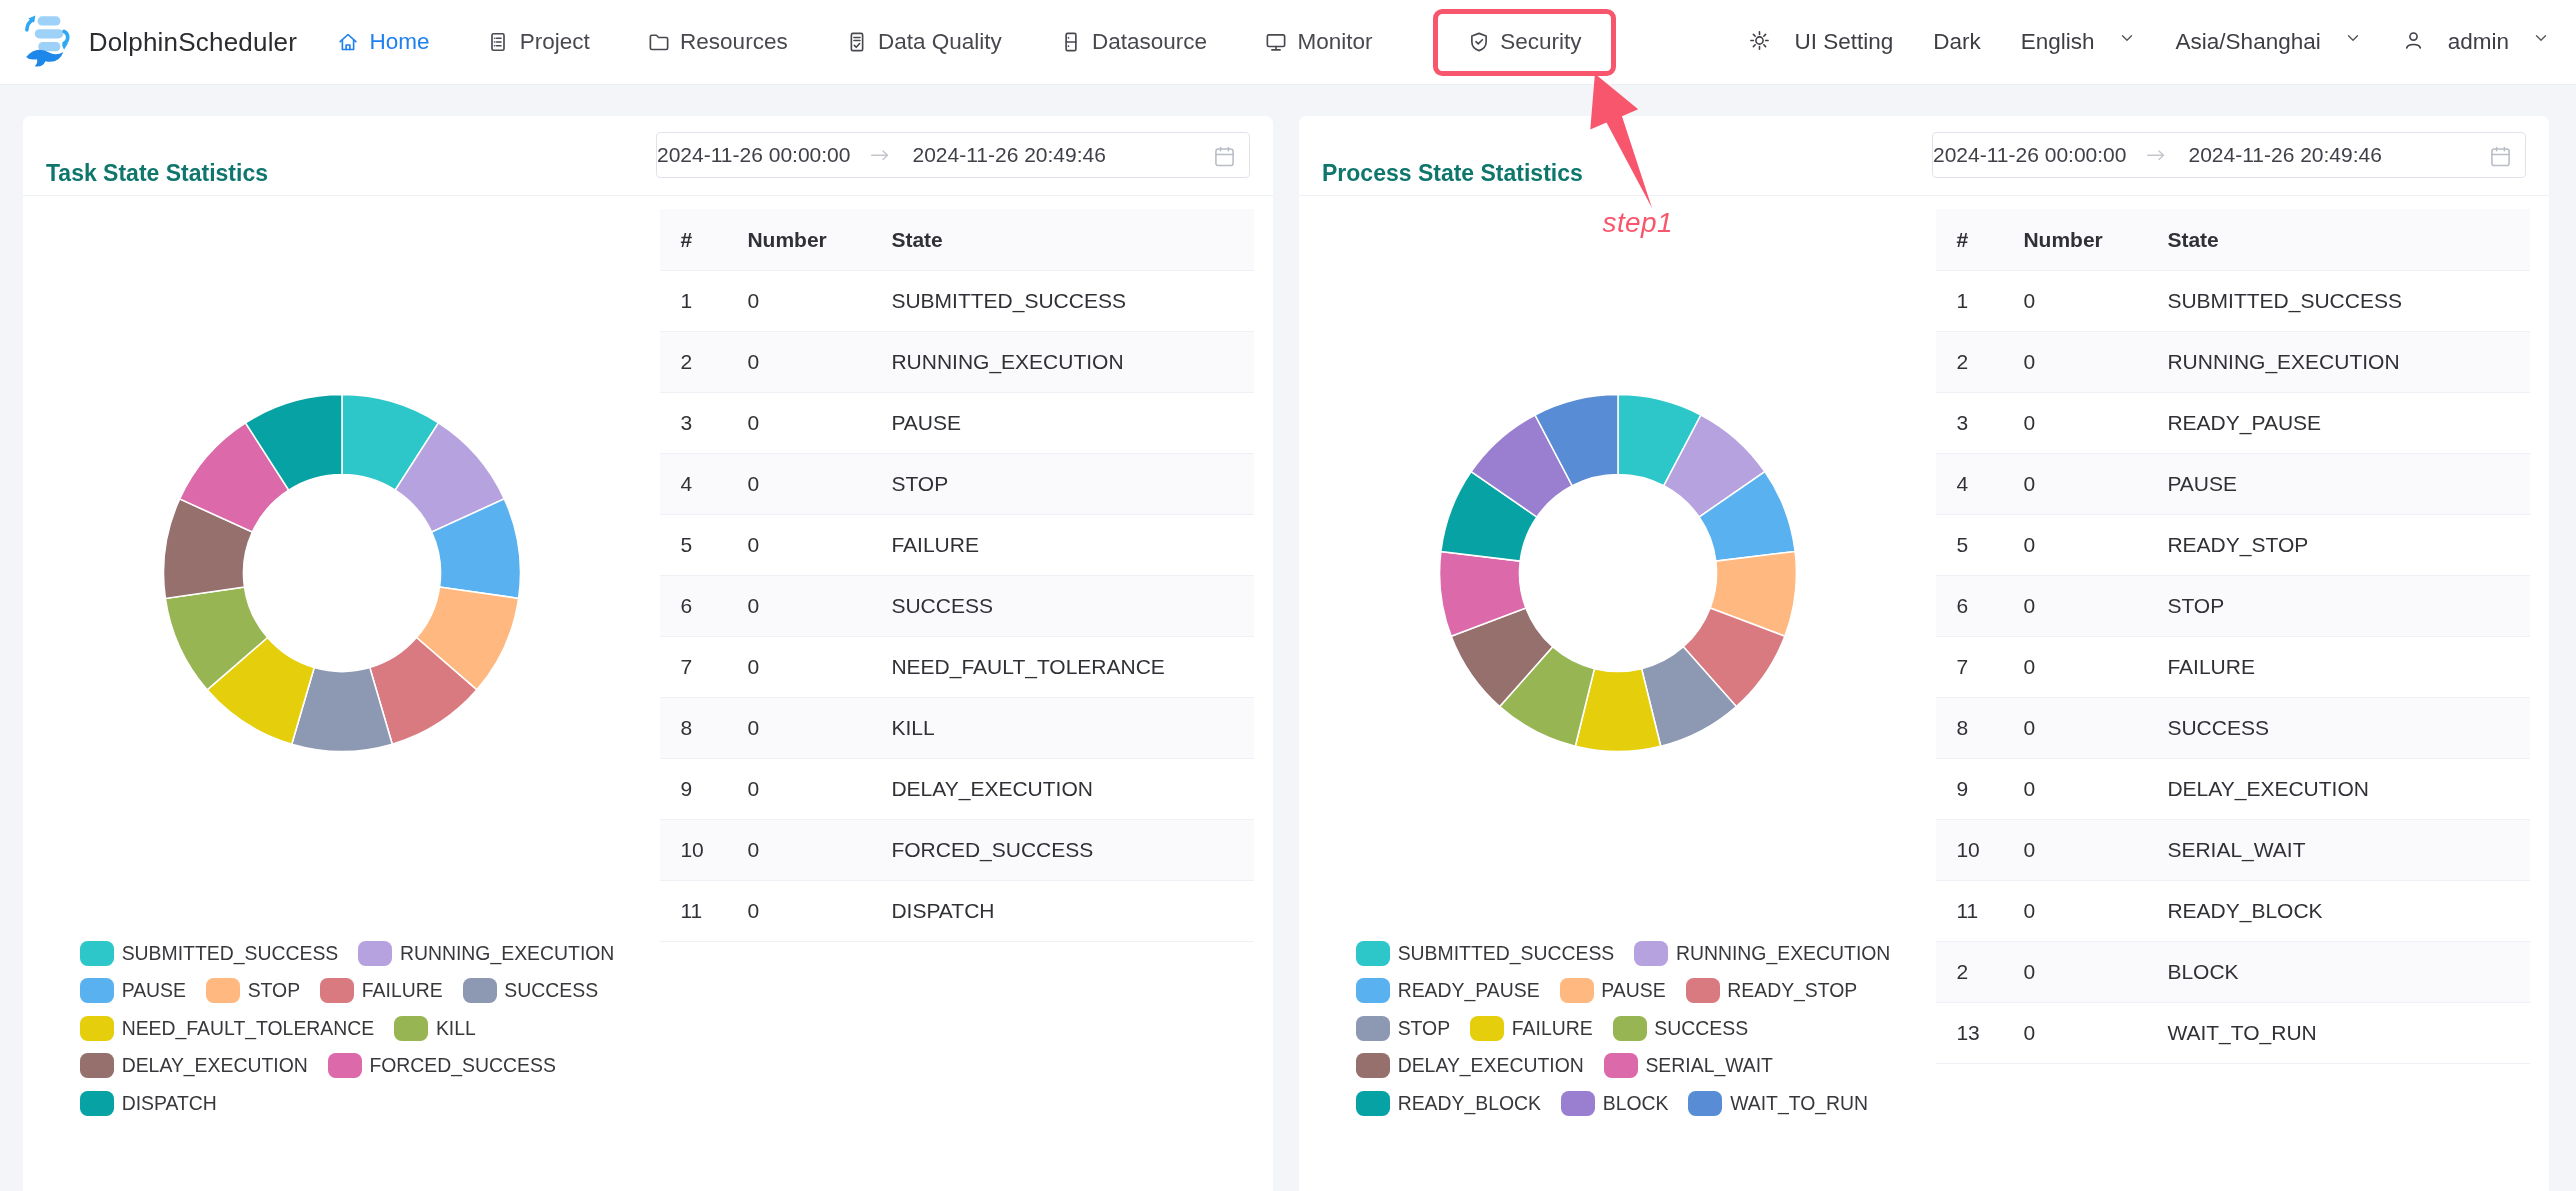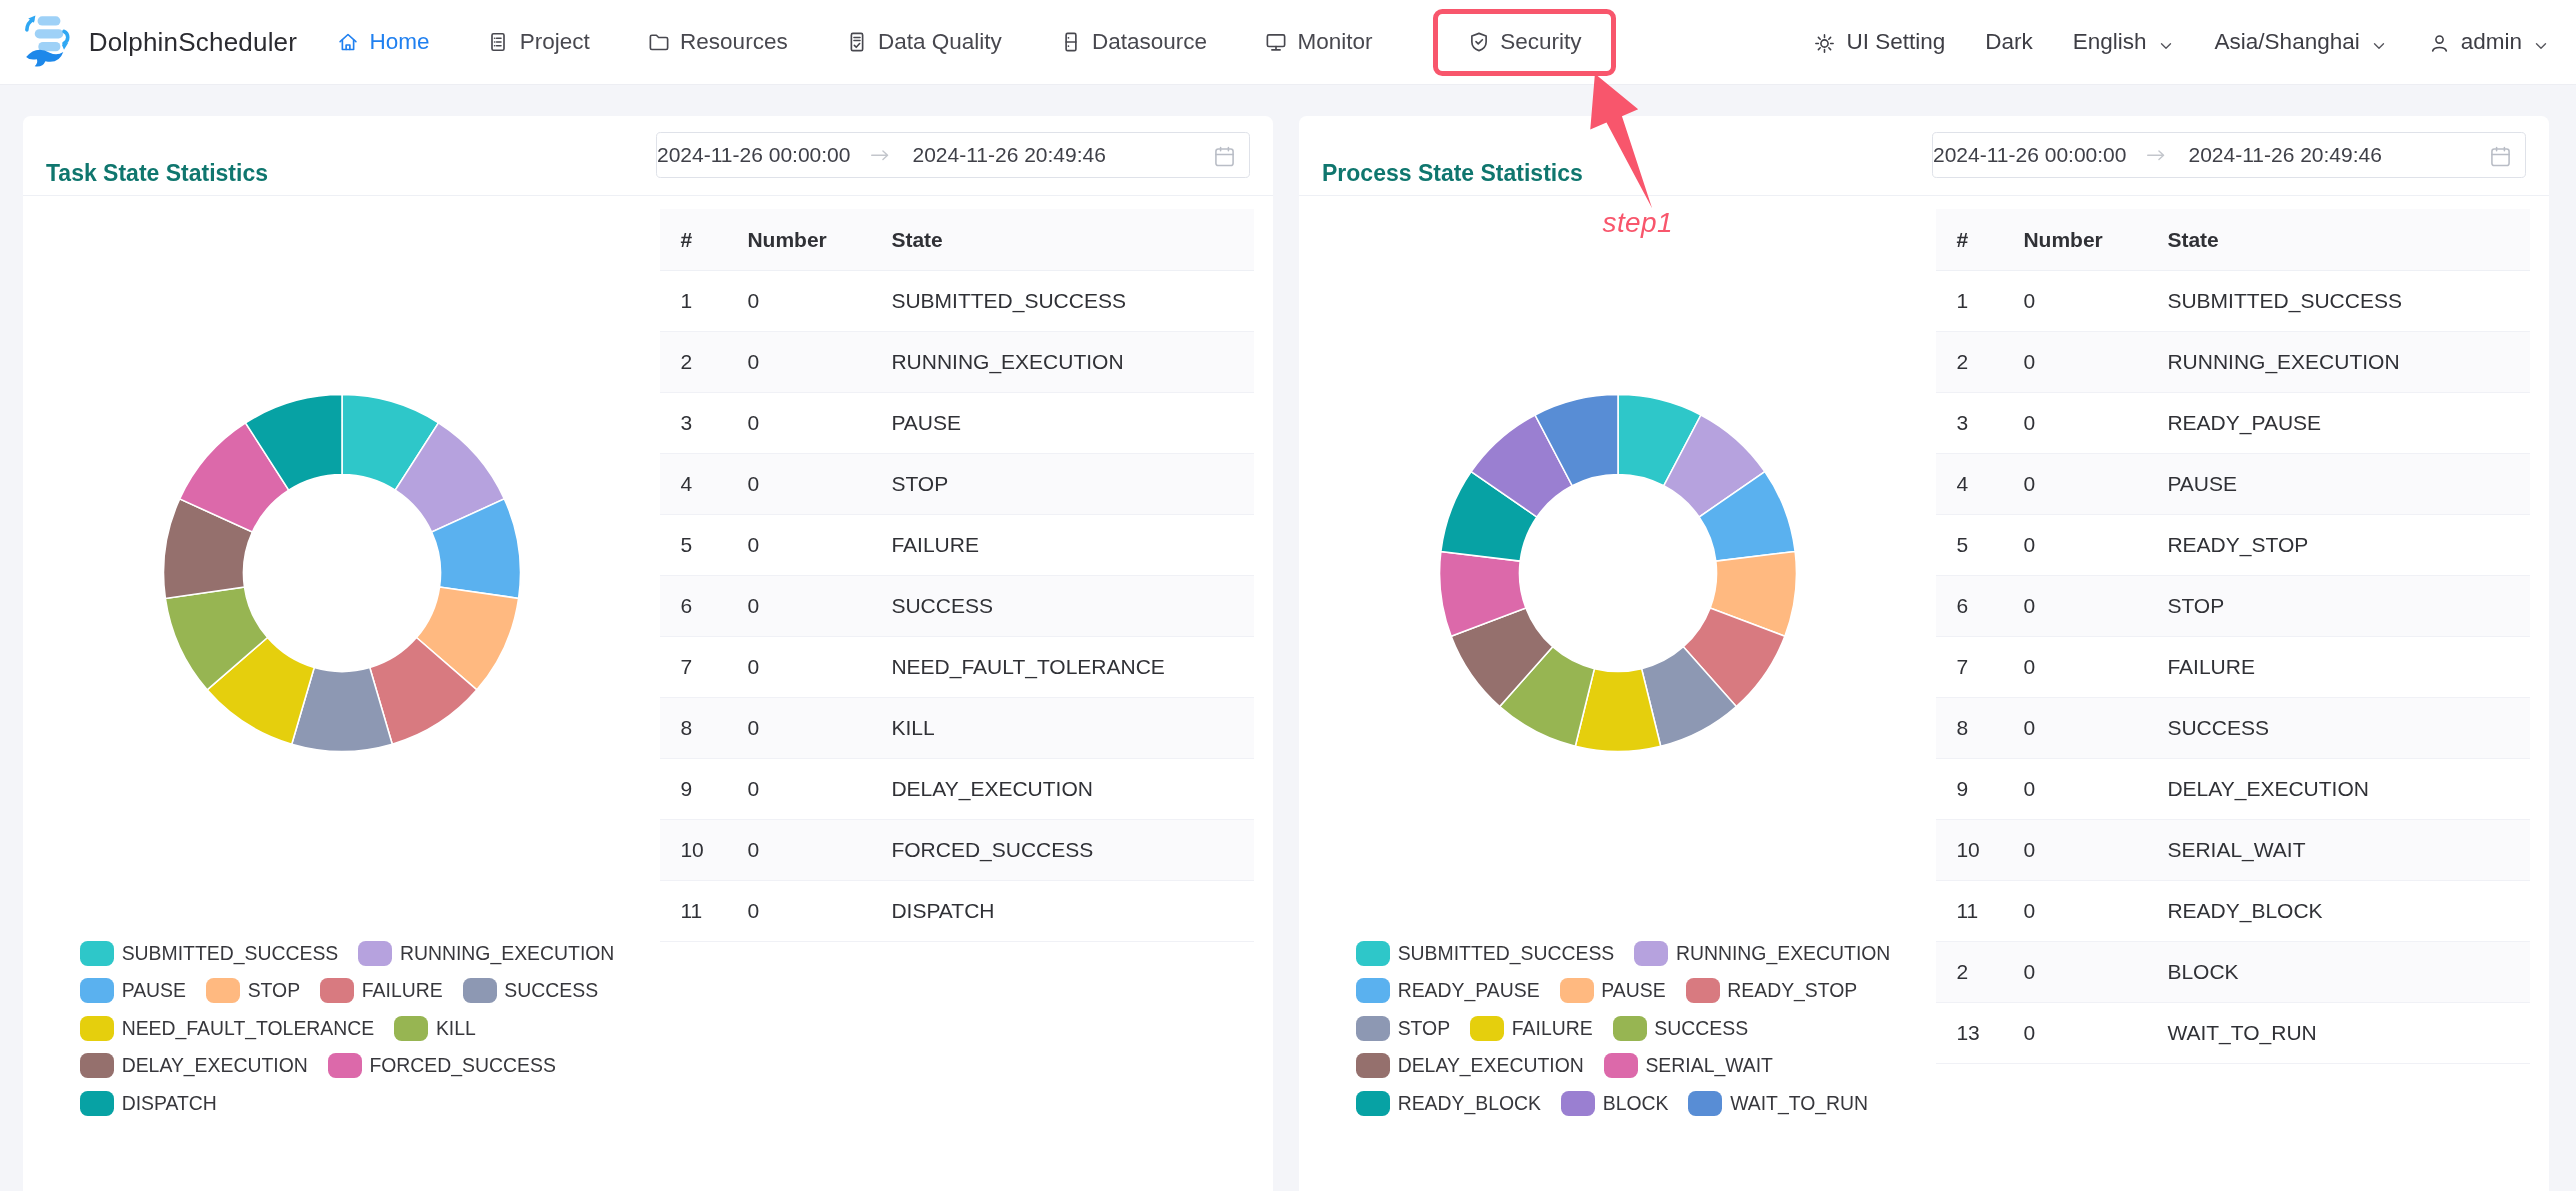--- a/index.html
+++ b/index.html
@@ -17,21 +17,21 @@
     padding:0 26px 0 19.4px;z-index:10;
   }
   .brand{display:flex;align-items:center;gap:9.3px;flex:0 0 auto;}
   .brand-logo{width:60px;height:60px;}
   .brand-name{font-size:26px;color:#2b2b30;letter-spacing:0.2px;}
   .nav-menu{display:flex;align-items:center;gap:57px;margin-left:39px;}
   .nav-item{display:flex;align-items:center;gap:9.3px;font-size:22.5px;color:#48484f;cursor:pointer;white-space:nowrap;}
   .nav-item svg{width:24px;height:24px;display:block;}
   .nav-item.active{color:#2080f0;}
   .nav-right{margin-left:auto;display:flex;align-items:center;gap:40px;font-size:22.5px;color:#3e3e45;}
-  .nav-right-item{display:flex;align-items:flex-end;gap:10px;cursor:pointer;white-space:nowrap;}
+  .nav-right-item{display:flex;align-items:flex-start;gap:23px;cursor:pointer;white-space:nowrap;}
   .nav-right-item svg{display:block;}
   
   .annot-box{
     display:inline-flex;align-items:flex-start;position:relative;
     border:5.4px solid #f8566c;border-radius:9.3px;
     padding:15.5px 29.4px;margin:0 3.1px;background:transparent;
   }
   .annot-tail{
     position:absolute;left:143px;top:calc(100% + 1.5px);
     width:178px;height:194px;pointer-events:none;z-index:60;

